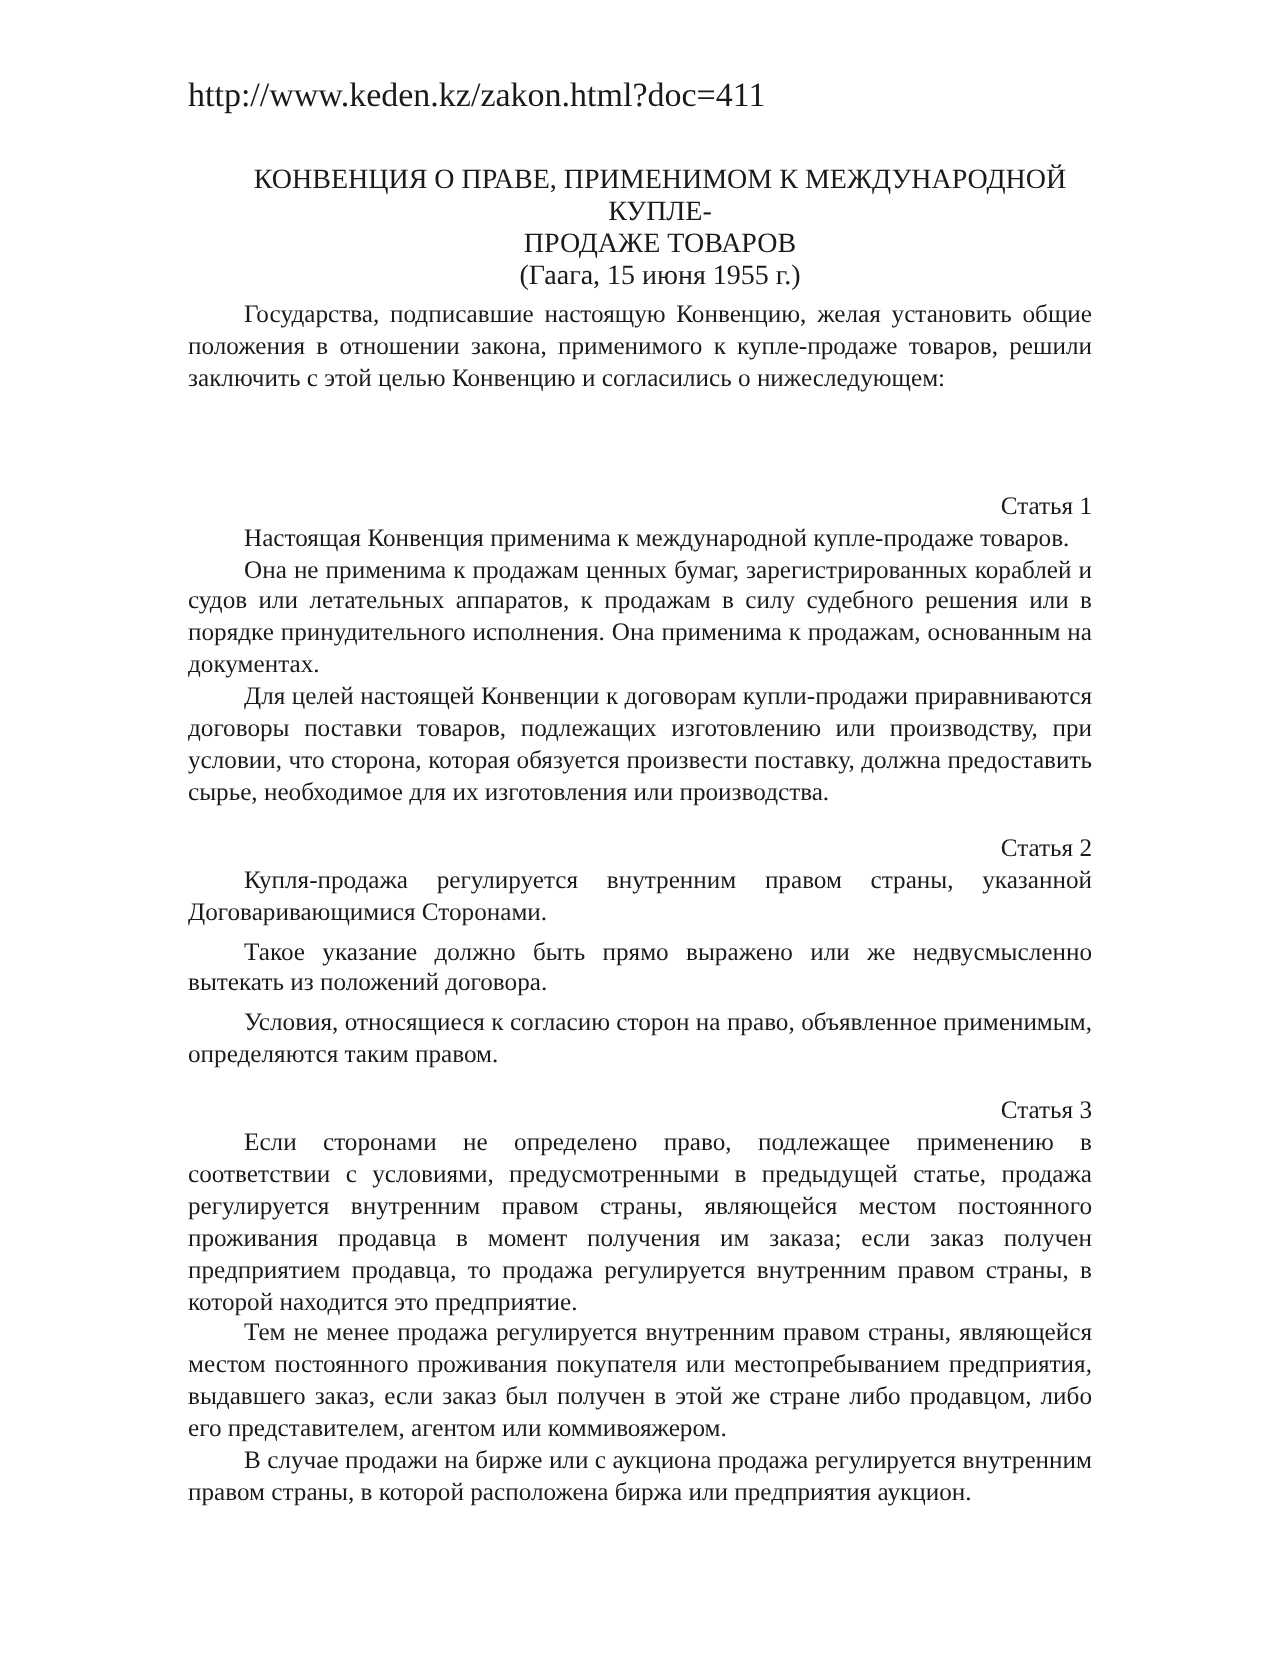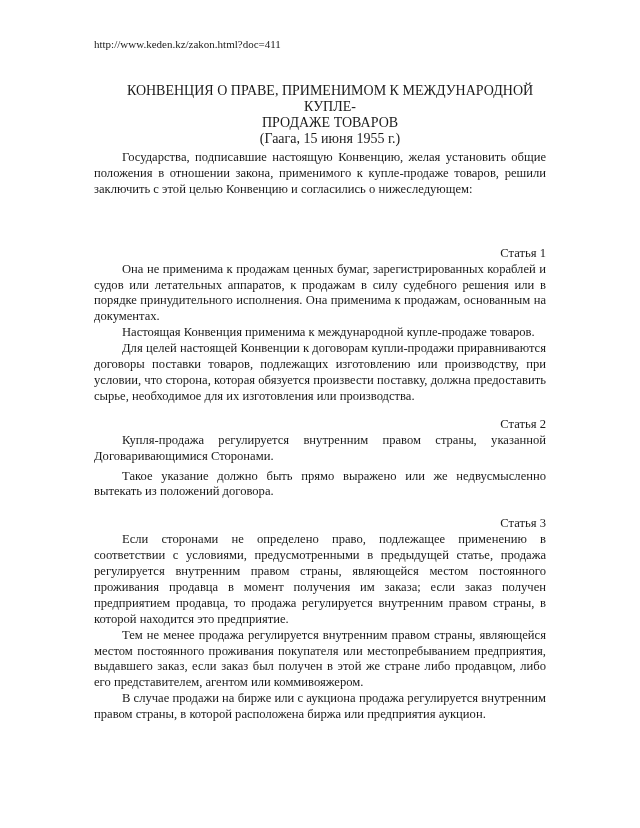--- a/index.html
+++ b/index.html
@@ -1,18 +1,18 @@
 <!DOCTYPE html>
 <html><head>
   <meta charset="utf-8">
   <style>
     html, body { margin: 0; padding: 0; background: #ffffff; }
     body { width: 640px; height: 828px; position: relative; overflow: hidden;
       font-family: "Liberation Serif", "DejaVu Serif", serif; color: #1a1a1a; font-size: 12.6px; }
-    .url { position: absolute; left: 94px; top: 38px; font-size: 11px; }
+    .url { position: absolute; left: 94px; top: 38px; font-size: 17px; }
     .title { position: absolute; left: 100px; width: 460px; top: 83px; text-align: center; line-height: 16px; font-size: 14px; }
     .page { position: absolute; left: 94px; width: 452px; top: 150px; line-height: 15.9px; }
     p { margin: 0; text-align: justify; text-indent: 28px; font-family: Liberation Serif, serif; }
     .intro { margin-bottom: 48px; }
     .art-title { text-align: right; text-indent: 0; margin-top: 0; }
     .art { margin-bottom: 12px; }
     .gap { height: 4px; }
   </style>
 </head>
 <body>
@@ -23,31 +23,32 @@
   <div>КОНВЕНЦИЯ О ПРАВЕ, ПРИМЕНИМОМ К МЕЖДУНАРОДНОЙ КУПЛЕ-</div>
   <div>ПРОДАЖЕ ТОВАРОВ</div>
   <div>(Гаага, 15 июня 1955 г.)</div>
 </div>
 
 <div class="page">
   <p class="intro">Государства, подписавшие настоящую Конвенцию, желая установить общие положения в отношении закона, применимого к купле-продаже товаров, решили заключить с этой целью Конвенцию и согласились о нижеследующем:</p>
 
   <div class="art">
     <p class="art-title">Статья 1</p>
+    <p>Настоящая Конвенция применима к международной купле-продаже товаров.</p>
     <p>Она не применима к продажам ценных бумаг, зарегистрированных кораблей и судов или летательных аппаратов, к продажам в силу судебного решения или в порядке принудительного исполнения. Она применима к продажам, основанным на документах.</p>
-    <p>Настоящая Конвенция применима к международной купле-продаже товаров.</p>
     <p>Для целей настоящей Конвенции к договорам купли-продажи приравниваются договоры поставки товаров, подлежащих изготовлению или производству, при условии, что сторона, которая обязуется произвести поставку, должна предоставить сырье, необходимое для их изготовления или производства.</p>
   </div>
 
   <div class="art">
     <p class="art-title">Статья 2</p>
     <p>Купля-продажа регулируется внутренним правом страны, указанной Договаривающимися Сторонами.</p>
     <div class="gap"></div>
     <p>Такое указание должно быть прямо выражено или же недвусмысленно вытекать из положений договора.</p>
     <div class="gap"></div>
+    <p>Условия, относящиеся к согласию сторон на право, объявленное применимым, определяются таким правом.</p>
   </div>
 
   <div class="art">
     <p class="art-title">Статья 3</p>
     <p>Если сторонами не определено право, подлежащее применению в соответствии с условиями, предусмотренными в предыдущей статье, продажа регулируется внутренним правом страны, являющейся местом постоянного проживания продавца в момент получения им заказа; если заказ получен предприятием продавца, то продажа регулируется внутренним правом страны, в которой находится это предприятие.</p>
     <p>Тем не менее продажа регулируется внутренним правом страны, являющейся местом постоянного проживания покупателя или местопребыванием предприятия, выдавшего заказ, если заказ был получен в этой же стране либо продавцом, либо его представителем, агентом или коммивояжером.</p>
     <p>В случае продажи на бирже или с аукциона продажа регулируется внутренним правом страны, в которой расположена биржа или предприятия аукцион.</p>
   </div>
 </div>
 

